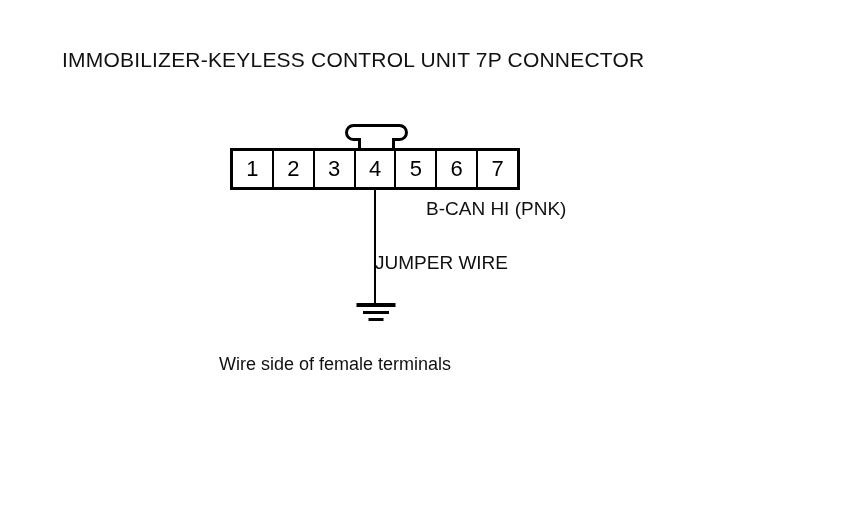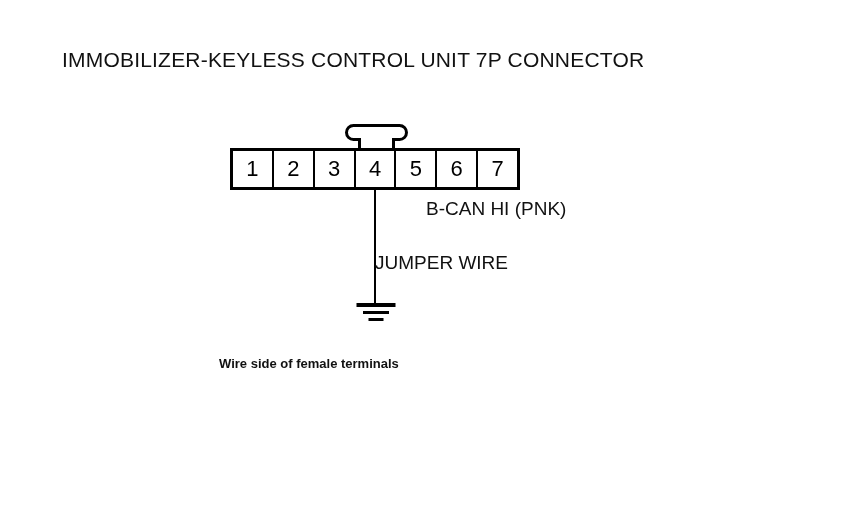--- a/index.html
+++ b/index.html
@@ -139,25 +139,24 @@
   }
   .gnd-bar-1 { top: 0px;  width: 39px; height: 4px; }
   .gnd-bar-2 { top: 8px;  width: 26px; height: 3px; }
   .gnd-bar-3 { top: 15px; width: 15px; height: 3px; }
 
   
   .caption {
     position: absolute;
     left: 219px;
     top: 352px;
-    font-size: 13px;
+    font-size: 18px;
     line-height: 24px;
     white-space: nowrap;
     color: #111111;
-    font-weight: bold;
   }
 </style>
 </head>
 <body>
 
 <div class="stage">
 
   <div class="title">IMMOBILIZER-KEYLESS CONTROL UNIT 7P CONNECTOR</div>
 
   <div class="latch">

